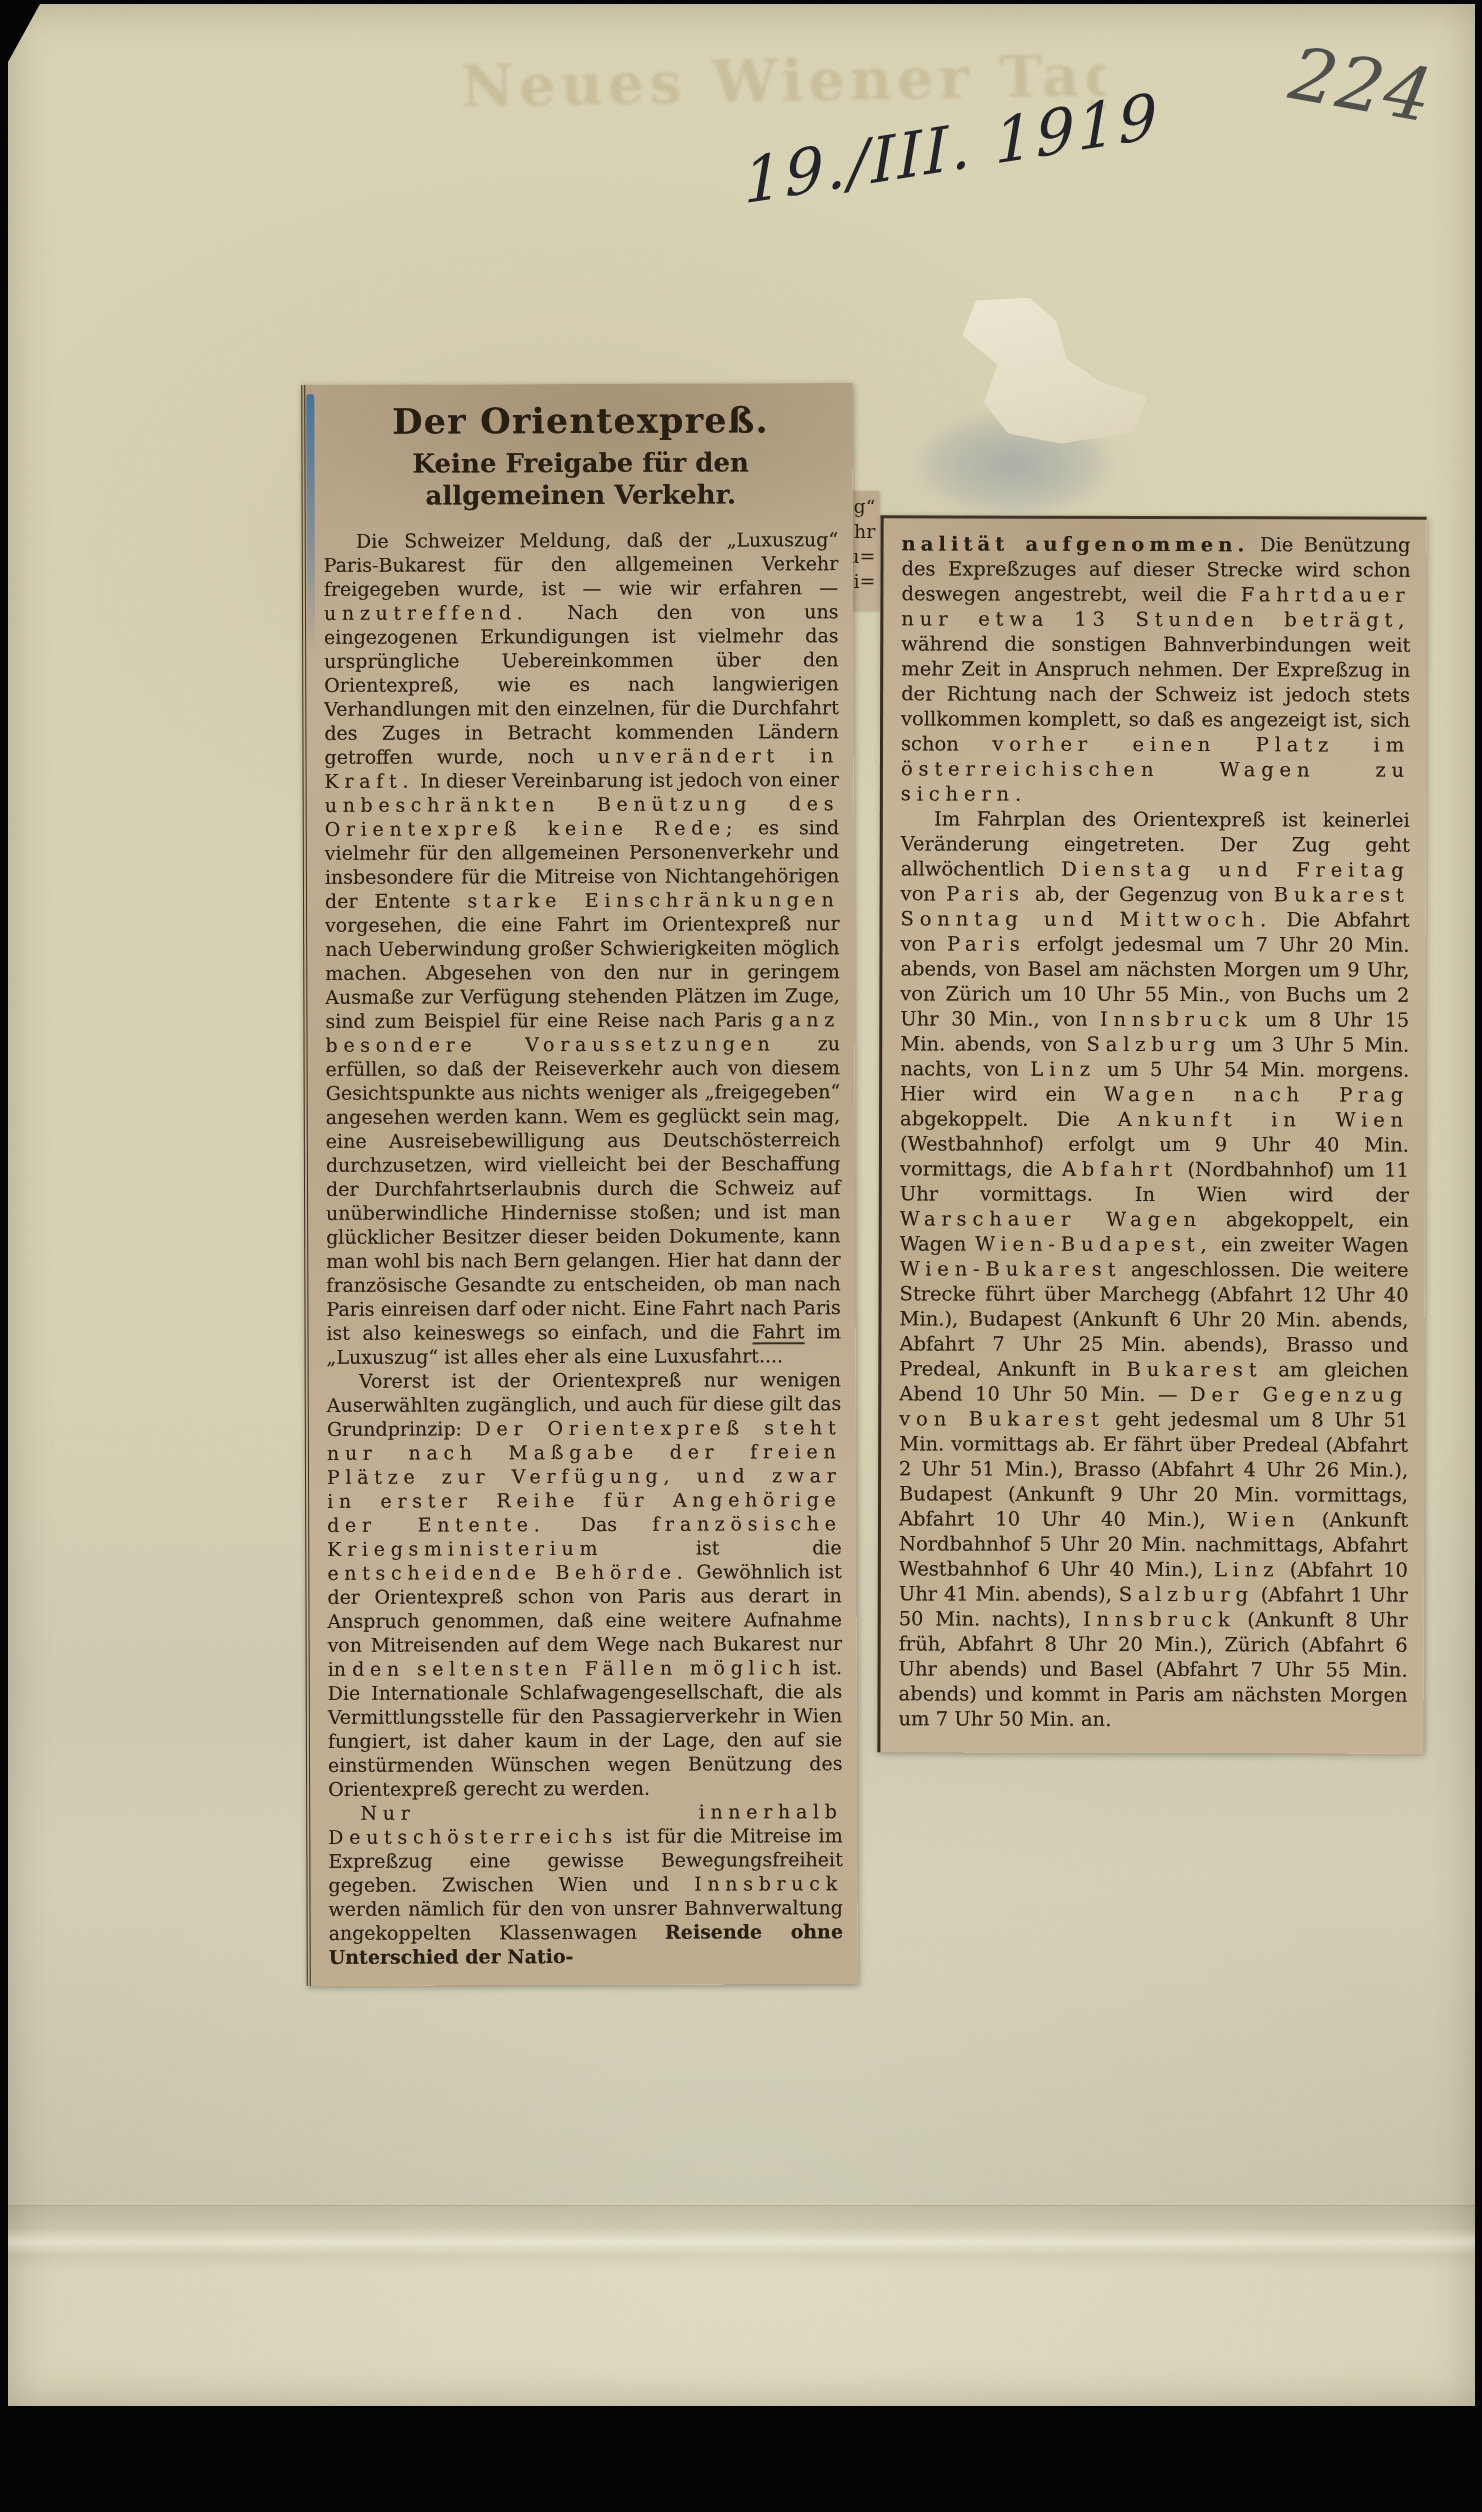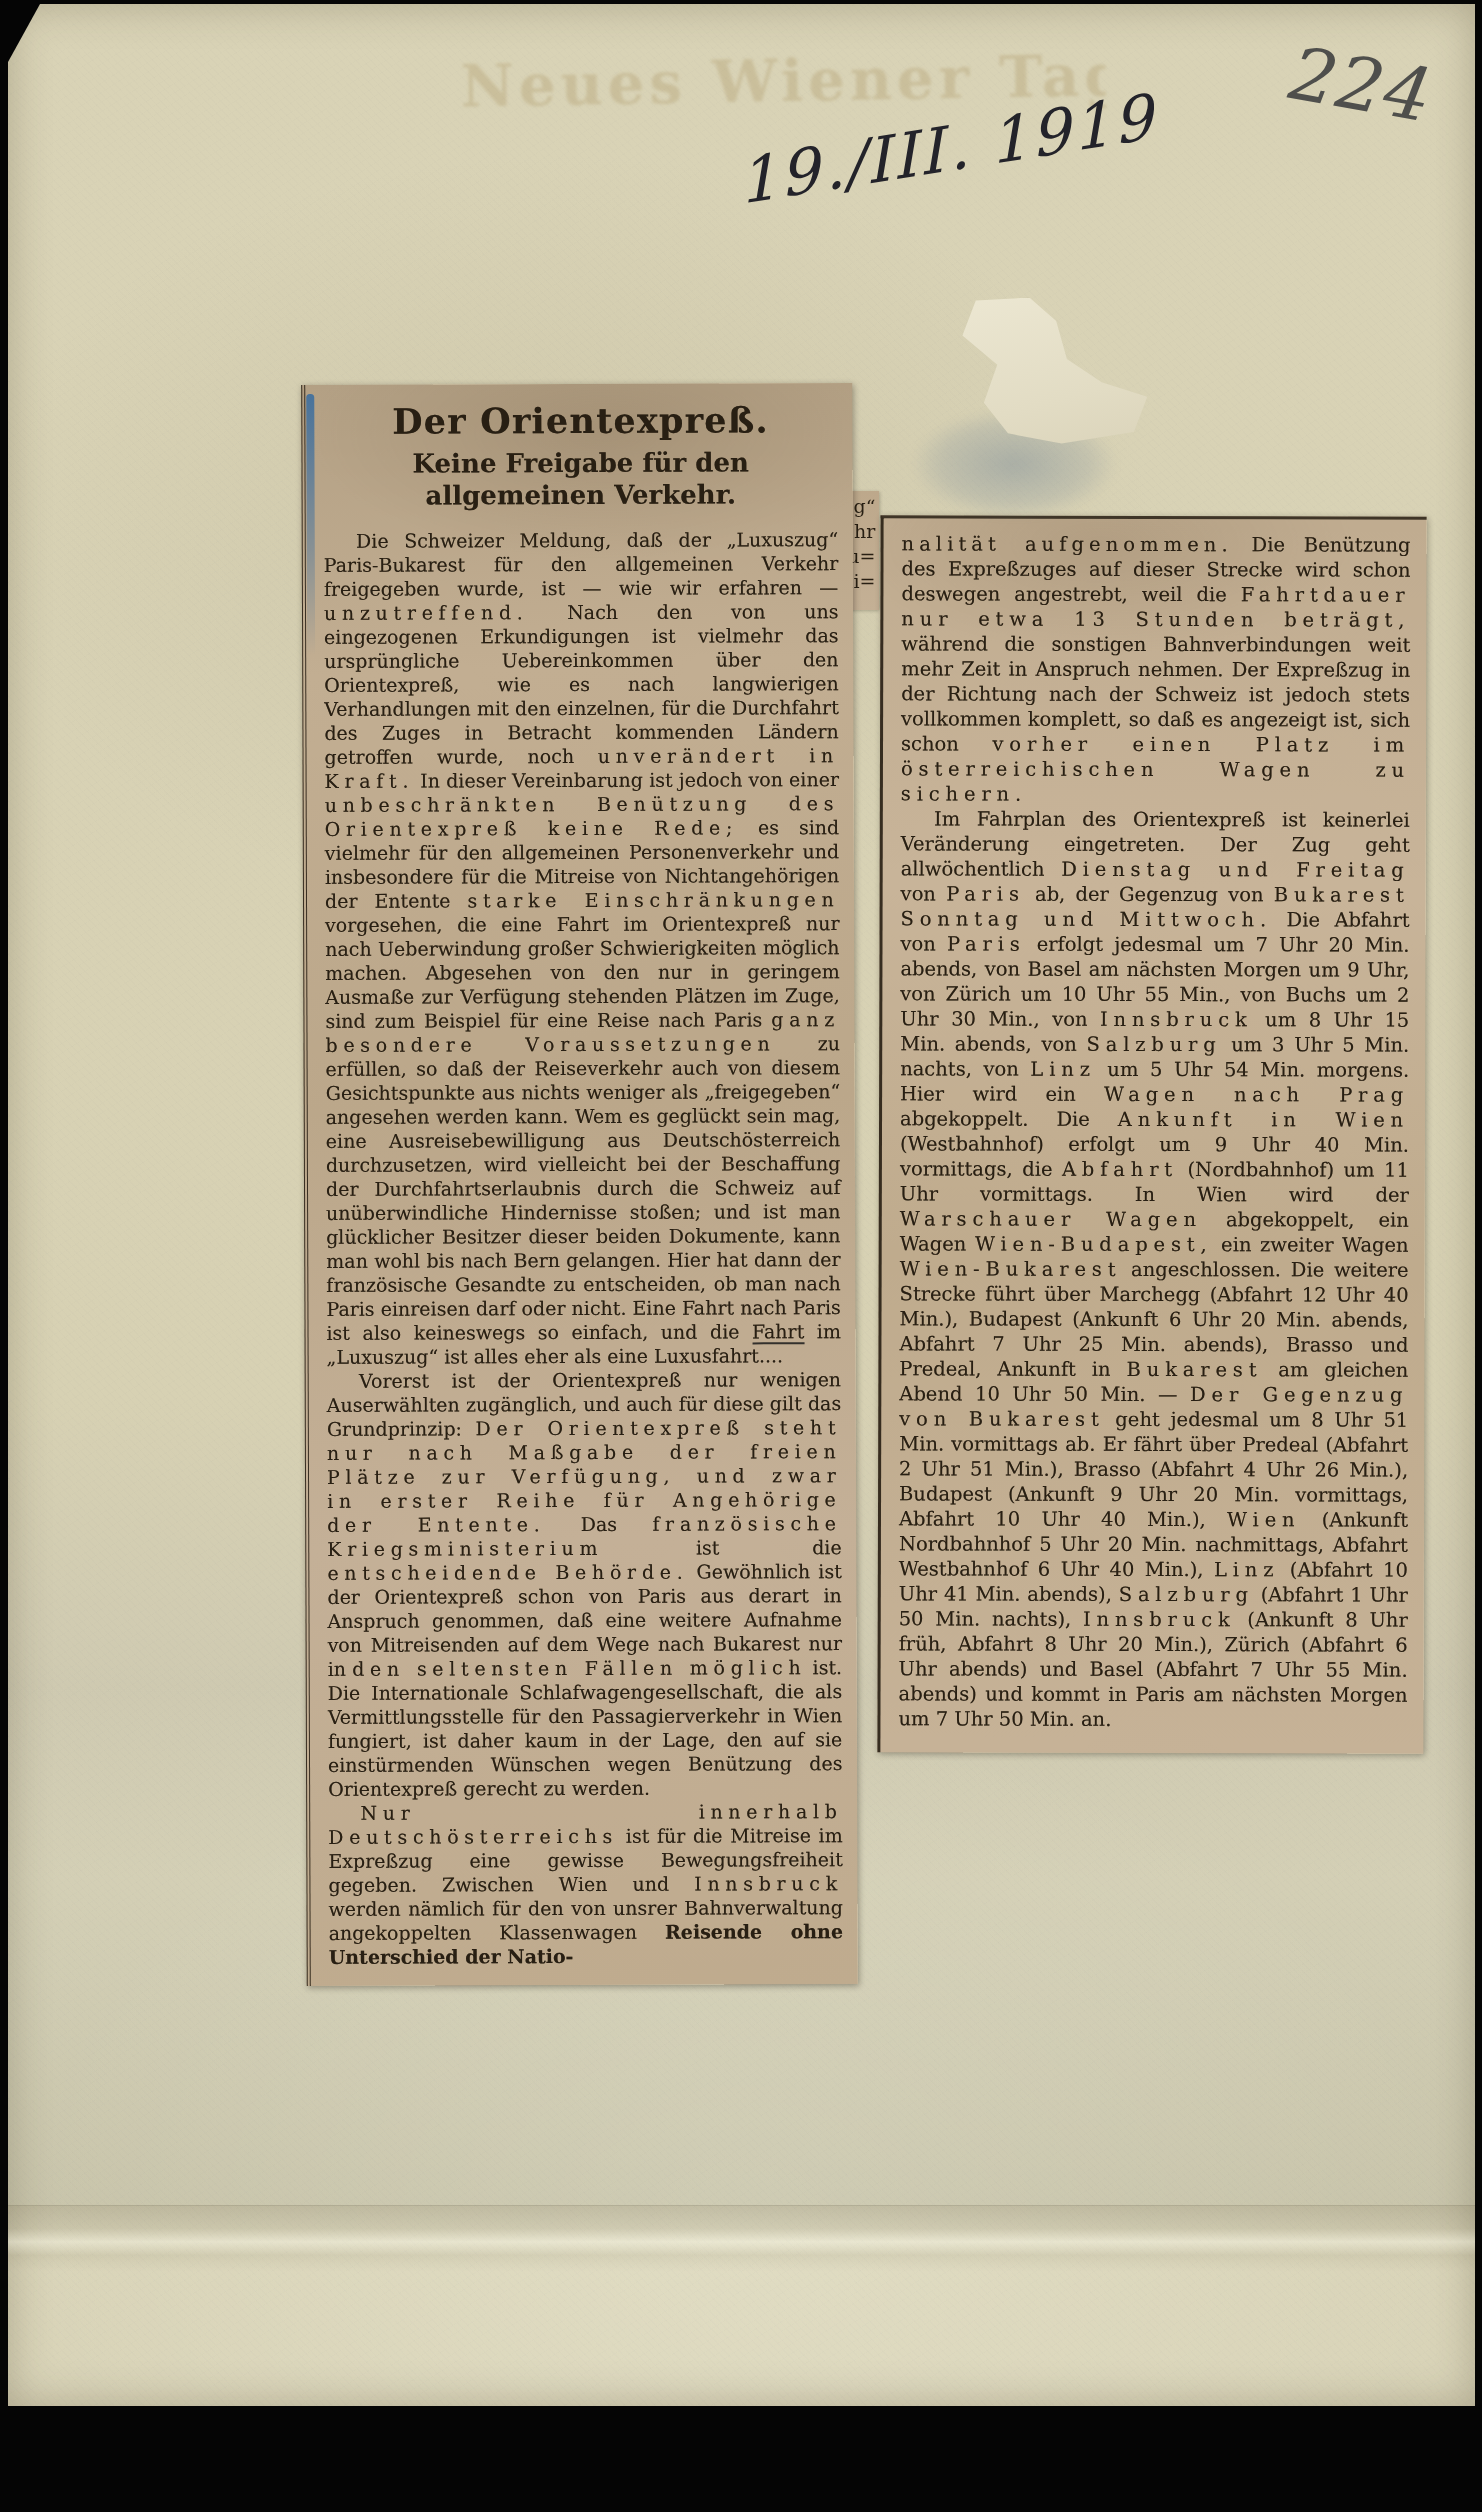--- a/index.html
+++ b/index.html
@@ -54,21 +54,21 @@
         margin:7.3px 0 6px 0;}
   .subhead{font-size:26px;font-weight:bold;text-align:center;line-height:1.25;
         margin:0 18px 16px 18px;}
   .col-body p{margin:0;text-align:justify;}
   .clip-left  .col-body p{font-size:19px;line-height:24px;}
   .clip-right .col-body p{font-size:19.5px;line-height:25px;}
   .col-body p.indent{text-indent:1.7em;}
   .seg-n{}
   .seg-g{letter-spacing:.30em;}
   .seg-b{font-weight:bold;}
-  .seg-bg{font-weight:normal;letter-spacing:.26em;}
+  .seg-bg{font-weight:bold;letter-spacing:.26em;}
   .seg-u{border-bottom:2.4px double #33302c;margin-top:20px;}
   .frag-strip{position:absolute;left:833px;top:487px;width:38px;height:119px;z-index:3;
         background:linear-gradient(180deg,#bda88b,#c4b095);color:#281f13;
         font-size:19px;line-height:25px;text-align:right;padding:3.6px 3.6px 0 0;box-sizing:border-box;
         box-shadow:0.6px 1.2px 3.6px rgba(20,15,8,.3);}
   .torn-patch{position:absolute;left:941px;top:294px;width:268px;height:146px;z-index:6;
         background:linear-gradient(165deg,#ece7d2,#e2dcc4 60%,#d9d2b8);
         clip-path:polygon(10% 2%,30% 0%,40% 16%,44% 42%,57% 58%,74% 68%,69% 92%,42% 100%,22% 93%,13% 72%,18% 46%,5% 26%);
         filter:drop-shadow(1.2px 1.8px 1.8px rgba(40,32,18,.35));}
   .blue-stain{position:absolute;left:883px;top:387px;width:274px;height:146px;z-index:5;

